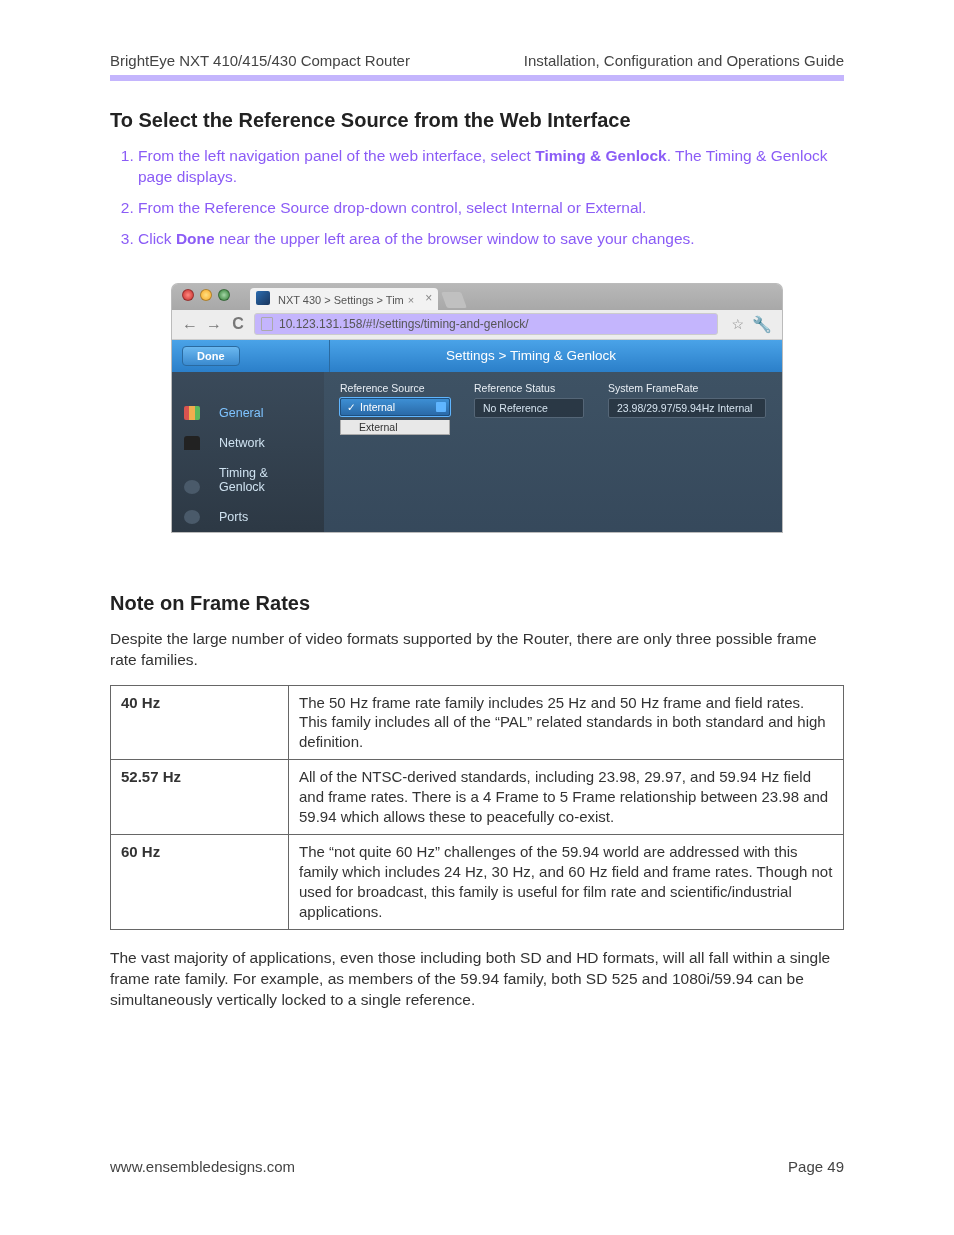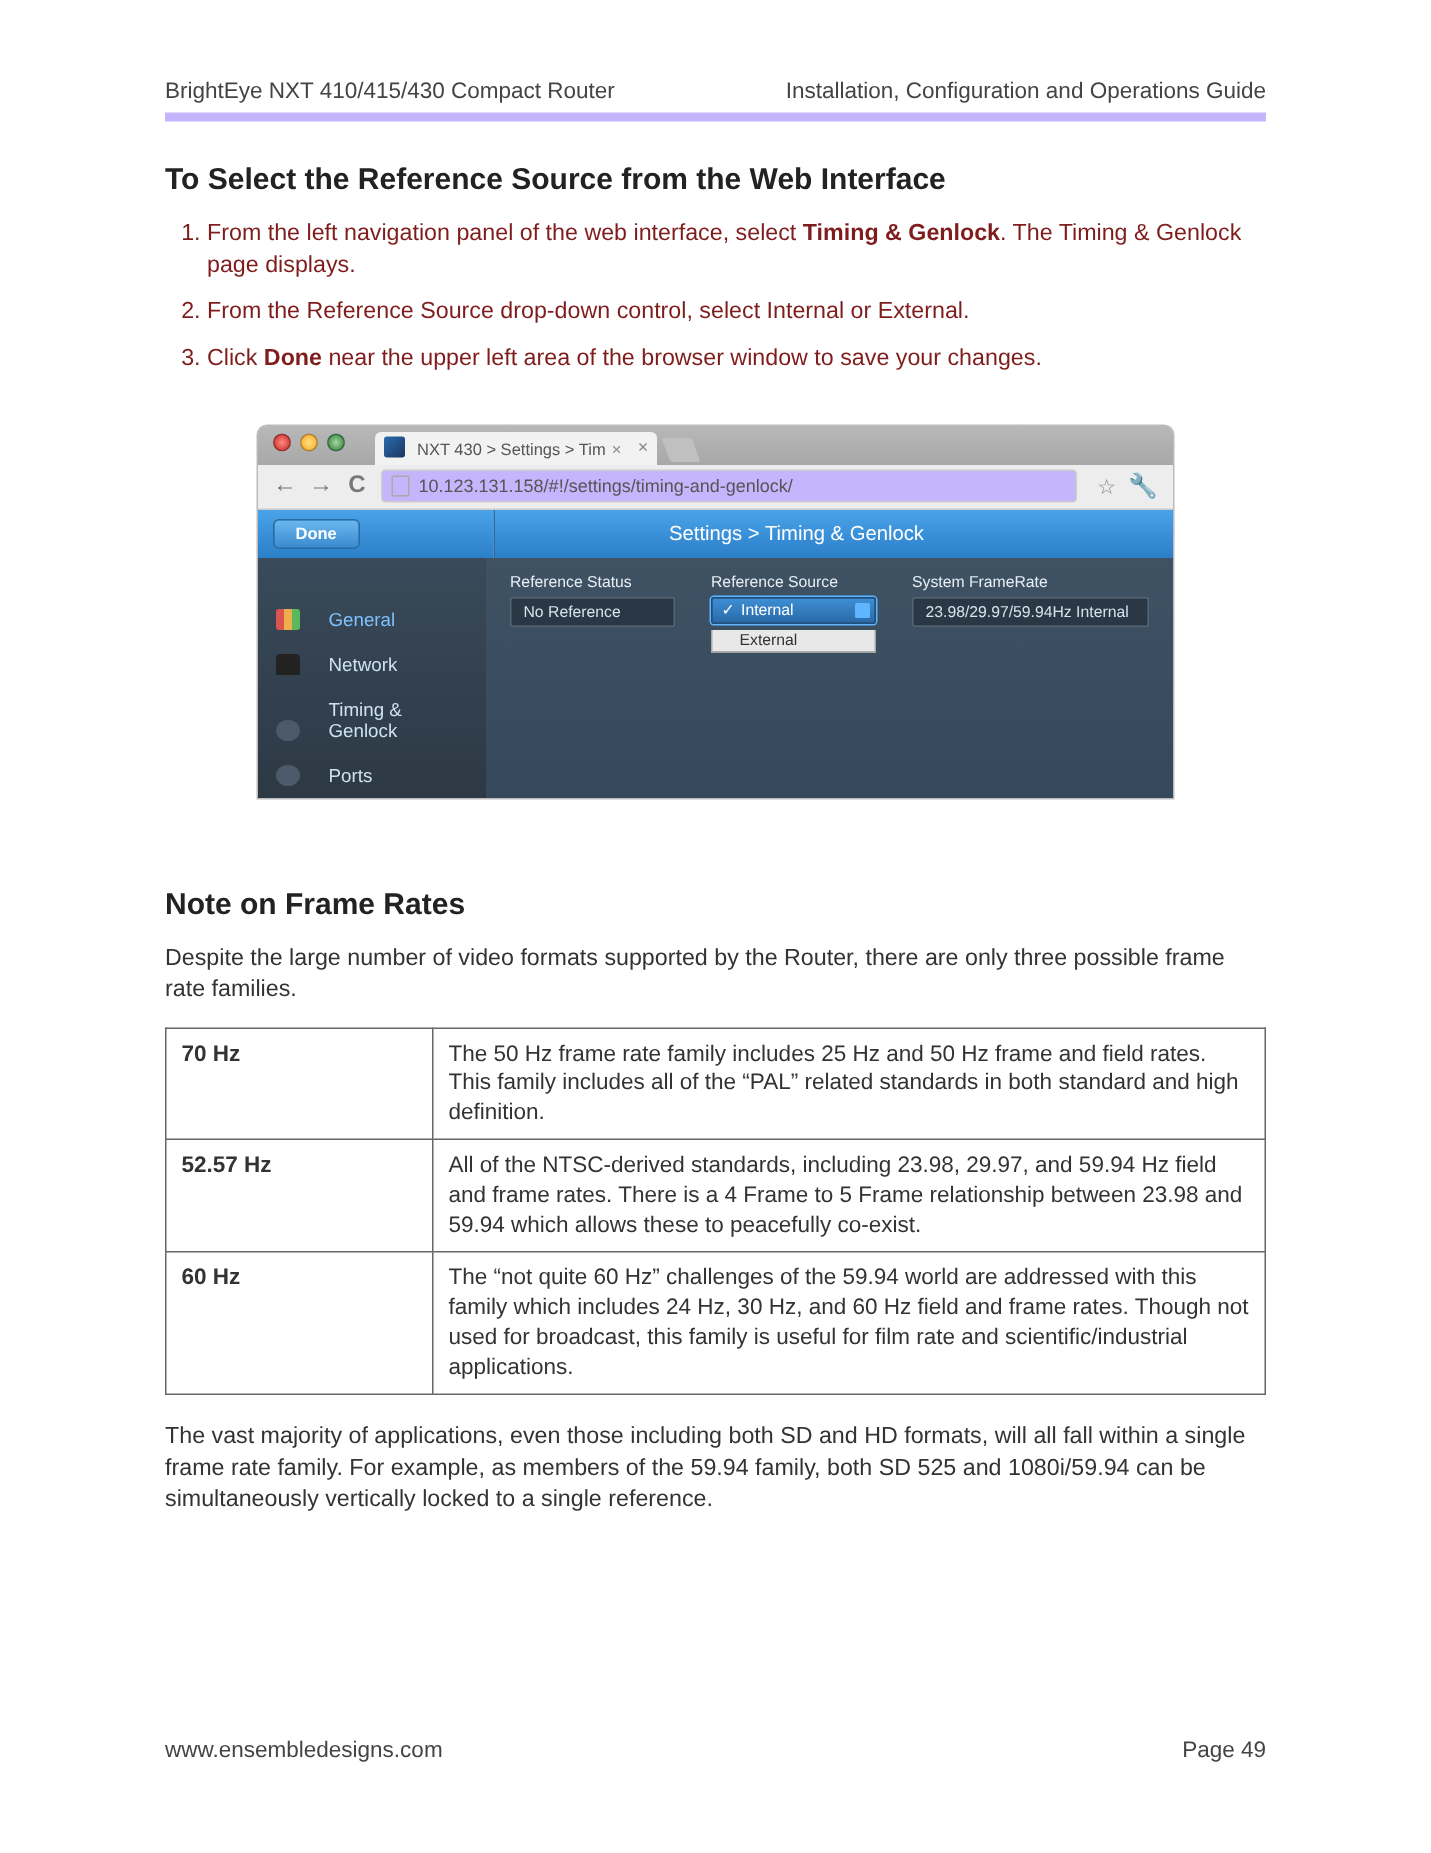--- a/index.html
+++ b/index.html
@@ -26,21 +26,21 @@
   h2.section-title {
     font-size: 20px;
     font-weight: 700;
     color: #222;
     margin-bottom: 14px;
   }
   ol.steps {
     list-style: decimal;
     padding-left: 28px;
     font-size: 15.5px;
-    color: #7f1d1d;
+    color: #8b5cf6;
     line-height: 1.35;
   }
   ol.steps li { margin-bottom: 10px; }
   .bold { font-weight: 700; }
   .screenshot {
     width: 610px;
     height: 248px;
     margin: 34px auto 60px auto;
     border: none;
     background: #fff;
@@ -321,49 +321,49 @@
             </div>
             <div class="sb-item">
               <div class="sb-icon ports"></div>
               <span>Ports</span>
             </div>
           </div>
         </div>
         <div class="main-area">
           <div class="panels">
             <div class="panel-col">
-              <div class="panel-label">Reference Status</div>
-              <div class="value-box">No Reference</div>
-            </div>
-            <div class="panel-col">
               <div class="panel-label">Reference Source</div>
               <div class="dropdown">
                 <span class="check">✓</span>
                 <span>Internal</span>
                 <div class="caret"></div>
               </div>
               <div class="dd-option">External</div>
             </div>
+            <div class="panel-col">
+              <div class="panel-label">Reference Status</div>
+              <div class="value-box">No Reference</div>
+            </div>
             <div class="panel-col" style="margin-left:auto;">
               <div class="panel-label">System FrameRate</div>
               <div class="value-box wide">23.98/29.97/59.94Hz Internal</div>
             </div>
           </div>
         </div>
       </div>
     </div>
   </div>
 
   <h2 class="section-title">Note on Frame Rates</h2>
   <p class="body">Despite the large number of video formats supported by the Router, there are only three possible frame rate families.</p>
 
   <table class="framerates">
     <tbody>
         <tr>
-      <td class="key">70 Hz</td>
+      <td class="key">40 Hz</td>
       <td>The 50 Hz frame rate family includes 25 Hz and 50 Hz frame and field rates. This family includes all of the “PAL” related standards in both standard and high definition.</td>
     </tr>
     <tr>
       <td class="key">52.57 Hz</td>
       <td>All of the NTSC-derived standards, including 23.98, 29.97, and 59.94 Hz field and frame rates. There is a 4 Frame to 5 Frame relationship between 23.98 and 59.94 which allows these to peacefully co-exist.</td>
     </tr>
     <tr>
       <td class="key">60 Hz</td>
       <td>The “not quite 60 Hz” challenges of the 59.94 world are addressed with this family which includes 24 Hz, 30 Hz, and 60 Hz field and frame rates. Though not used for broadcast, this family is useful for film rate and scientific/industrial applications.</td>
     </tr>

